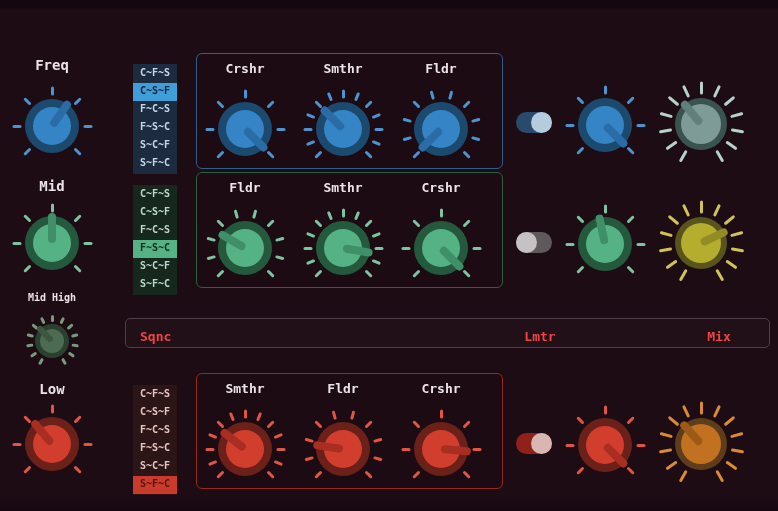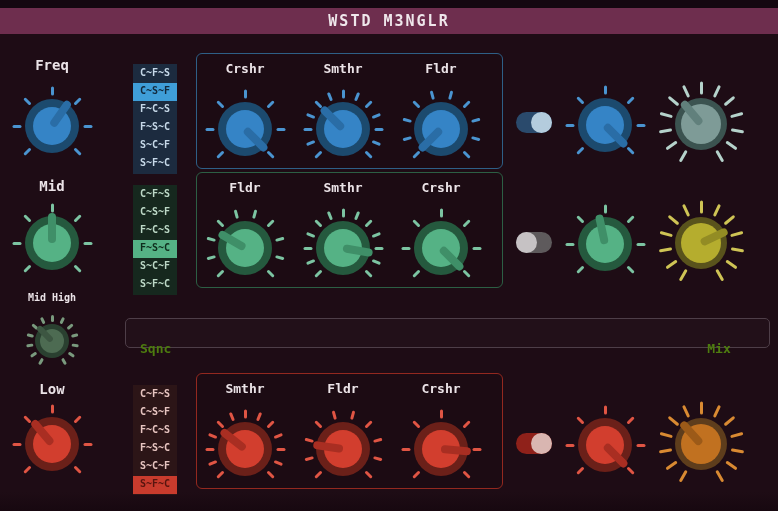--- a/index.html
+++ b/index.html
@@ -46,35 +46,33 @@
     position:absolute; width:36px; height:21px; border-radius:11px; cursor:pointer;
   }
   .toggle .thumb {
     position:absolute; top:0; width:21px; height:21px; border-radius:50%;
   }
   .headerbar {
     position:absolute; left:125px; top:318px; width:645px; height:30px;
     border:1px solid #4e3e48; border-radius:5px; background:#221019;
   }
   .headerbar span {
-    position:absolute; top:16px; line-height:28px; color:#4d7c0f;
+    position:absolute; top:4px; line-height:28px; color:#ef4444;
     font-weight:bold; font-size:13px;
   }
   .hdr-c { text-align:center; width:60px; }
 </style>
 </head>
 <body>
 
 <div class="window">
-  <div class="titlebar">
-    <span>WSTD M3NGLR</span>
-  </div>
 
   <div class="headerbar">
     <span style="left:14px;">Sqnc</span>
+    <span class="hdr-c" style="left:384px;">Lmtr</span>
     <span class="hdr-c" style="left:563px;">Mix</span>
   </div>
 
   <div id="root">
       <div class="band-label" style="left: 2px; top: 57px;">Freq</div>
       <div class="knob" style="left: 7px; top: 81px; width: 90px; height: 90px;">
         <div class="tick" style="left: 43.5px; top: 40.5px; height: 9px; background: rgb(74, 148, 208); transform: rotate(-135deg) translateY(-35.5px);"></div>
         <div class="tick" style="left: 43.5px; top: 40.5px; height: 9px; background: rgb(74, 148, 208); transform: rotate(-90deg) translateY(-35.5px);"></div>
         <div class="tick" style="left: 43.5px; top: 40.5px; height: 9px; background: rgb(74, 148, 208); transform: rotate(-45deg) translateY(-35.5px);"></div>
         <div class="tick" style="left: 43.5px; top: 40.5px; height: 9px; background: rgb(74, 148, 208); transform: rotate(0deg) translateY(-35.5px);"></div>

